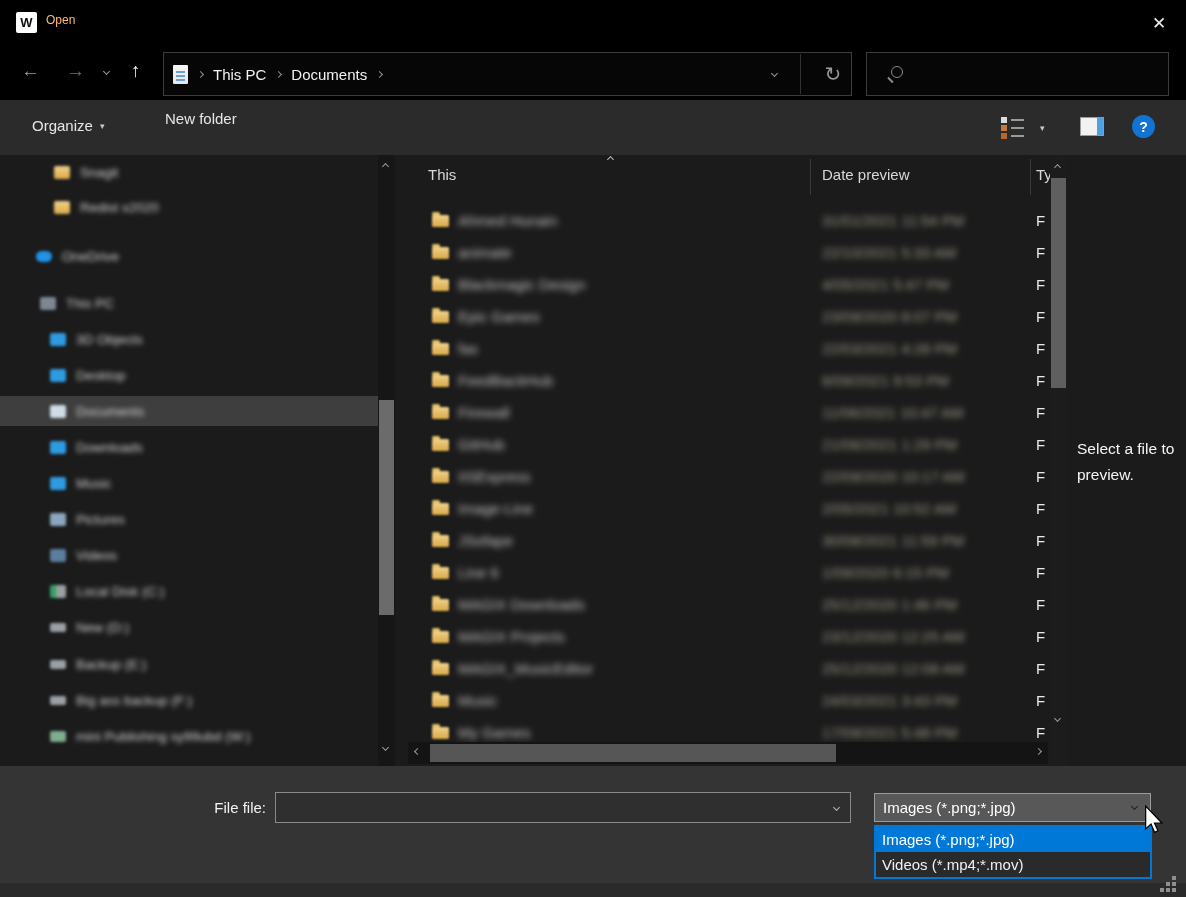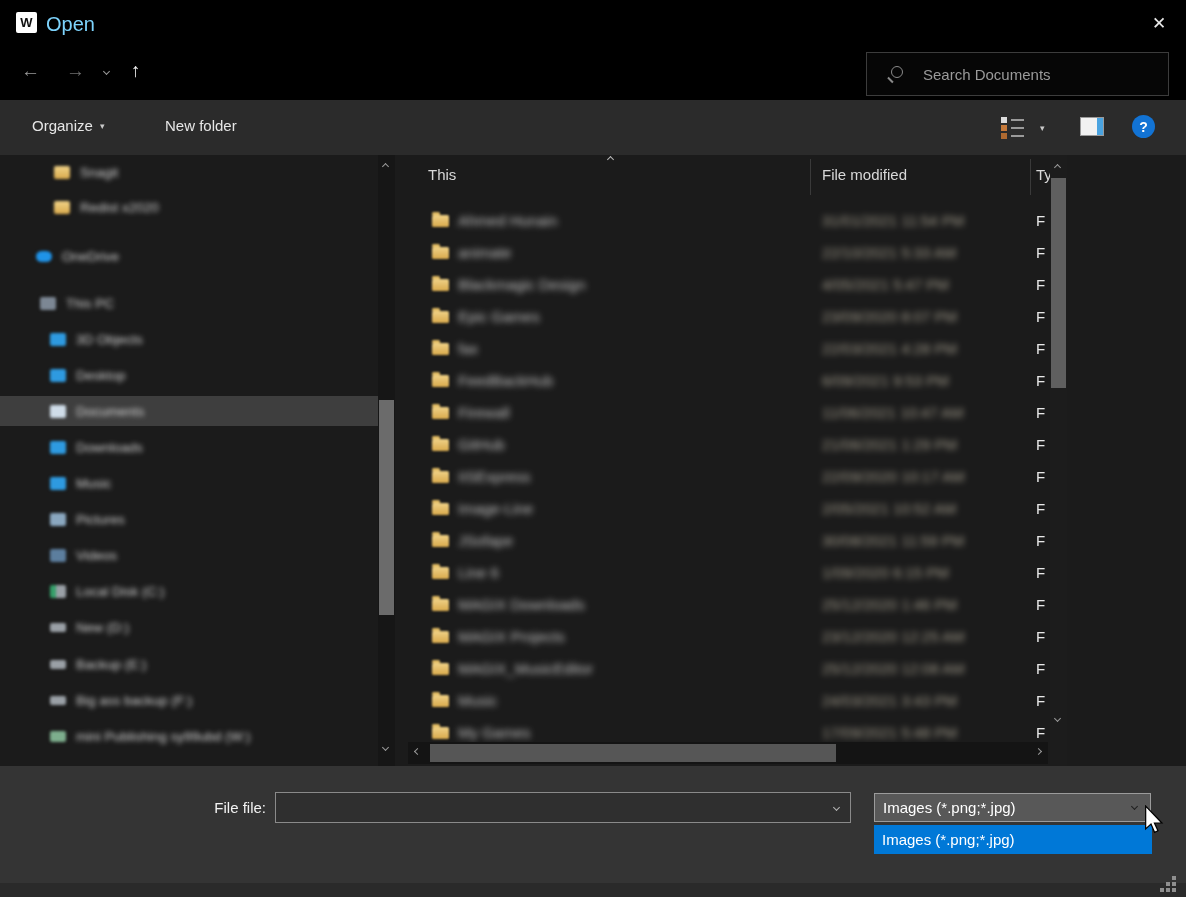--- a/index.html
+++ b/index.html
@@ -4,21 +4,21 @@
 <style>
 *{margin:0;padding:0;box-sizing:border-box}
 html,body{width:1186px;height:897px;background:#2b2b2b;font-family:"Liberation Sans",sans-serif;overflow:hidden}
 .app{position:relative;width:1186px;height:897px;background:#2b2b2b}
 .abs{position:absolute}
 
 
 .titlebar{position:absolute;left:0;top:0;width:1186px;height:47px;background:#000}
 .appicon{position:absolute;left:16px;top:12px;width:21px;height:21px;background:#fff;border-radius:2px;display:flex;align-items:center;justify-content:center}
 .appicon span{color:#111;font-weight:bold;font-size:13px}
-.wtitle{position:absolute;left:46px;top:13px;color:#7dd3fc;font-size:20px}
+.wtitle{position:absolute;left:46px;top:13px;color:#fdba74;font-size:12px}
 .closebtn{position:absolute;left:1140px;top:8px;width:38px;height:30px;display:flex;align-items:center;justify-content:center;color:#e8e8e8;font-size:17px;cursor:default}
 
 
 .navbar{position:absolute;left:0;top:47px;width:1186px;height:53px;background:#000}
 .navbtn{position:absolute;font-size:19px;line-height:26px;color:#9a9a9a}
 .chev{display:inline-block;border:solid #9a9a9a;border-width:0 2px 2px 0;padding:3px}
 .chev.s{padding:2px;border-width:0 1.7px 1.7px 0}
 .chev.down{transform:rotate(45deg)}
 .chev.up{transform:rotate(-135deg)}
 .chev.left{transform:rotate(135deg)}
@@ -113,32 +113,42 @@
         <span>✕</span>
       </div>
   </div>
 
   <div class="navbar"></div>
   <span class="navbtn" style="left:21px;top:58px">←</span>
   <span class="navbtn" style="left:66px;top:58px;color:#6e6e6e">→</span>
   <span class="chev s down abs" style="left:104px;top:69px"></span>
   <span class="navbtn" style="left:131px;top:58px;color:#f0f0f0">↑</span>
 
+  <div class="addressbar">
+    <span class="docicon"></span>
+    <span class="chev s right" style="border-color:#8f8f8f"></span>
+    <span class="crumb">This PC</span>
+    <span class="chev s right" style="border-color:#8f8f8f"></span>
+    <span class="crumb">Documents</span>
+    <span class="chev s right" style="border-color:#8f8f8f"></span>
+    <span class="chev s down abs addr-right-chev"></span>
+    <span class="addr-sep"></span>
+    <span class="refresh">↻</span>
+  </div>
 
   <div class="searchbox">
     <span class="magnifier"></span>
-    <input class="searchinput" type="text" placeholder="Search Documents" style="">
   </div>
 
   <div class="toolbar"></div>
   <div class="tbtn" style="left:32px;top:117px">
     <span>Organize</span>
     <span class="caret">▾</span>
   </div>
-  <div class="tbtn" style="left:165px;top:117px">
+  <div class="tbtn" style="left:165px;top:110px">
     <span>New folder</span>
   </div>
   <span class="viewicon"></span>
   <span class="caret abs" style="left:1040px;top:123px">▾</span>
   <span class="paneicon"></span>
   <div class="helpicon">
       <span>?</span>
     </div>
 
   <div class="content">
@@ -211,21 +221,21 @@
 
     <div class="sbv" style="left:378px">
       <span class="chev s up sbchev" style="top:9px"></span>
       <div class="sbthumb" style="top:245px;height:215px;background:#6b6b6b"></div>
       <span class="chev s down sbchev" style="top:590px"></span>
     </div>
 
     <span class="chev s up sortchev" style="border-color:#b8b8b8"></span>
     <span class="hdrlabel" style="left:428px">This</span>
     <span class="hdrsep" style="left:810px"></span>
-    <span class="hdrlabel" style="left:822px">File modified</span>
+    <span class="hdrlabel" style="left:822px">Date preview</span>
     <span class="hdrsep" style="left:1030px"></span>
     <span class="hdrlabel" style="left:1036px">Ty</span>
 
     <div class="row" style="top:50px">
         <span class="fico"></span>
         <span class="rname">Ahmed Hunain</span>
         <span class="rdate">31/01/2021 11:54 PM</span>
         <span class="rtype">F</span>
       </div>
     <div class="row" style="top:82px">
@@ -324,40 +334,42 @@
         <span class="rdate">17/09/2021 5:48 PM</span>
         <span class="rtype">F</span>
       </div>
 
     <div class="sbv" style="left:1050px;background:#1c1c1c">
       <span class="chev s up sbchev" style="top:10px"></span>
       <div class="sbthumb" style="top:23px;height:210px"></div>
       <span class="chev s down sbchev" style="top:561px"></span>
     </div>
 
+    <div class="preview-msg">Select a file to preview.</div>
 
     <div class="sbh">
       <span class="chev s left abs" style="left:7px;top:7px"></span>
       <div class="thumb"></div>
       <span class="chev s right abs" style="right:7px;top:7px"></span>
     </div>
   </div>
 
   <div class="footer"></div>
   <span class="fnlabel">File file:</span>
   <div class="fninput">
     <input type="text" value="" style="">
     <span class="chev s down fnchev"></span>
   </div>
   <div class="combo">
     <span class="val">Images (*.png;*.jpg)</span>
     <span class="chev s down combochev"></span>
   </div>
   <div class="ddlist">
     <div class="dditem hl">Images (*.png;*.jpg)</div>
+    <div class="dditem">Videos (*.mp4;*.mov)</div>
   </div>
 
   <svg class="cursor" viewBox="0 0 17 27">
     <path d="M1 1 L1 21.5 L5.8 17.2 L9 24.6 L12.1 23.2 L8.9 16.2 L15.6 16.2 Z" fill="#ffffff" stroke="#000000" stroke-width="1.1"></path>
   </svg>
 
   <div class="bottomstrip"></div>
   <span class="grip"></span>
 </div>
 

